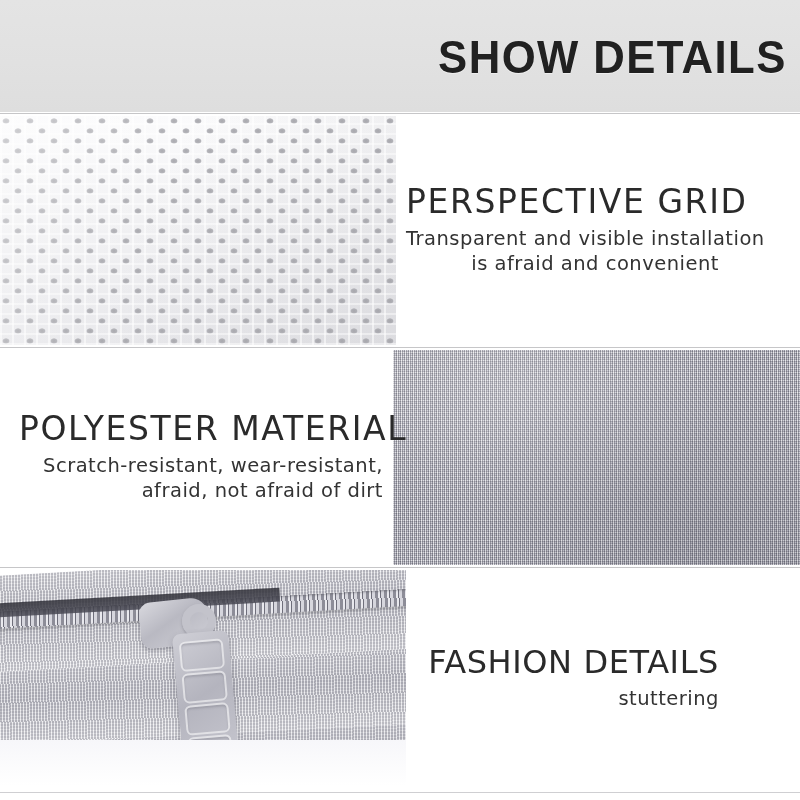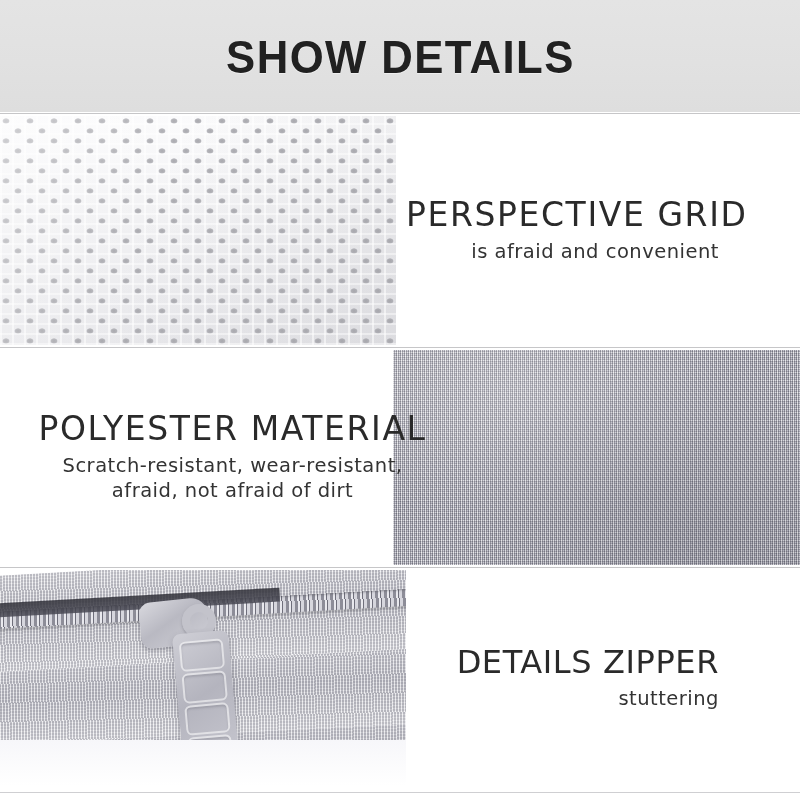--- a/index.html
+++ b/index.html
@@ -26,21 +26,21 @@
   
   .header-band {
     position: absolute;
     left: 0;
     top: 0;
     width: 800px;
     height: 112px;
     background: linear-gradient(180deg, #e4e4e4 0%, #e1e1e1 55%, #dedede 100%);
     display: flex;
     align-items: center;
-    justify-content: center;
+    justify-content: flex-end;
     overflow: hidden;
   }
   .header-title {
     font-family: "Liberation Sans", sans-serif;
     font-weight: bold;
     font-size: 47px;
     letter-spacing: 1.5px;
     color: #212121;
     text-shadow: 0 1px 0 rgba(255,255,255,0.45);
     white-space: nowrap;
@@ -90,23 +90,23 @@
     box-sizing: border-box;
   }
   .copy-right {
     left: 396px;
     width: 329px;
     padding: 0 6px 0 10px;
     text-align: right;
   }
   .copy-left {
     left: 0;
-    width: 456px;
+    width: 393px;
     padding: 0 10px 0 19px;
-    text-align: center;
+    text-align: right;
   }
 
   .sec-title {
     font-family: "DejaVu Sans", sans-serif;
     font-weight: 400;
     font-size: 33px;
     letter-spacing: 1.6px;
     color: #2a2a2a;
     line-height: 1.12;
     white-space: nowrap;
@@ -293,20 +293,21 @@
   </div>
   <div class="band-divider under-header"></div>
 
   <div class="section section-1">
     <div class="photo photo-left">
       <div class="mesh"></div>
     </div>
     <div class="copy copy-right">
       <div class="sec-title">PERSPECTIVE GRID</div>
       <div class="sec-body">
+        <span class="line">Transparent and visible installation</span>
         <span class="line">is afraid and convenient</span>
       </div>
     </div>
   </div>
   <div class="band-divider s1-bottom"></div>
 
   <div class="section section-2">
     <div class="photo photo-right">
       <div class="fabric"></div>
     </div>
@@ -340,21 +341,21 @@
         <div class="zip-pull">
           <div class="emboss e1"></div>
           <div class="emboss e2"></div>
           <div class="emboss e3"></div>
           <div class="emboss e4"></div>
         </div>
         <div class="zip-floor"></div>
       </div>
     </div>
     <div class="copy copy-right">
-      <div class="sec-title tight">DETAILS ZIPPER</div>
+      <div class="sec-title tight">FASHION DETAILS</div>
       <div class="sec-body">
         <span class="line">stuttering</span>
       </div>
     </div>
   </div>
 
   <div class="band-divider page-bottom"></div>
 </div>
 
 </body></html>

